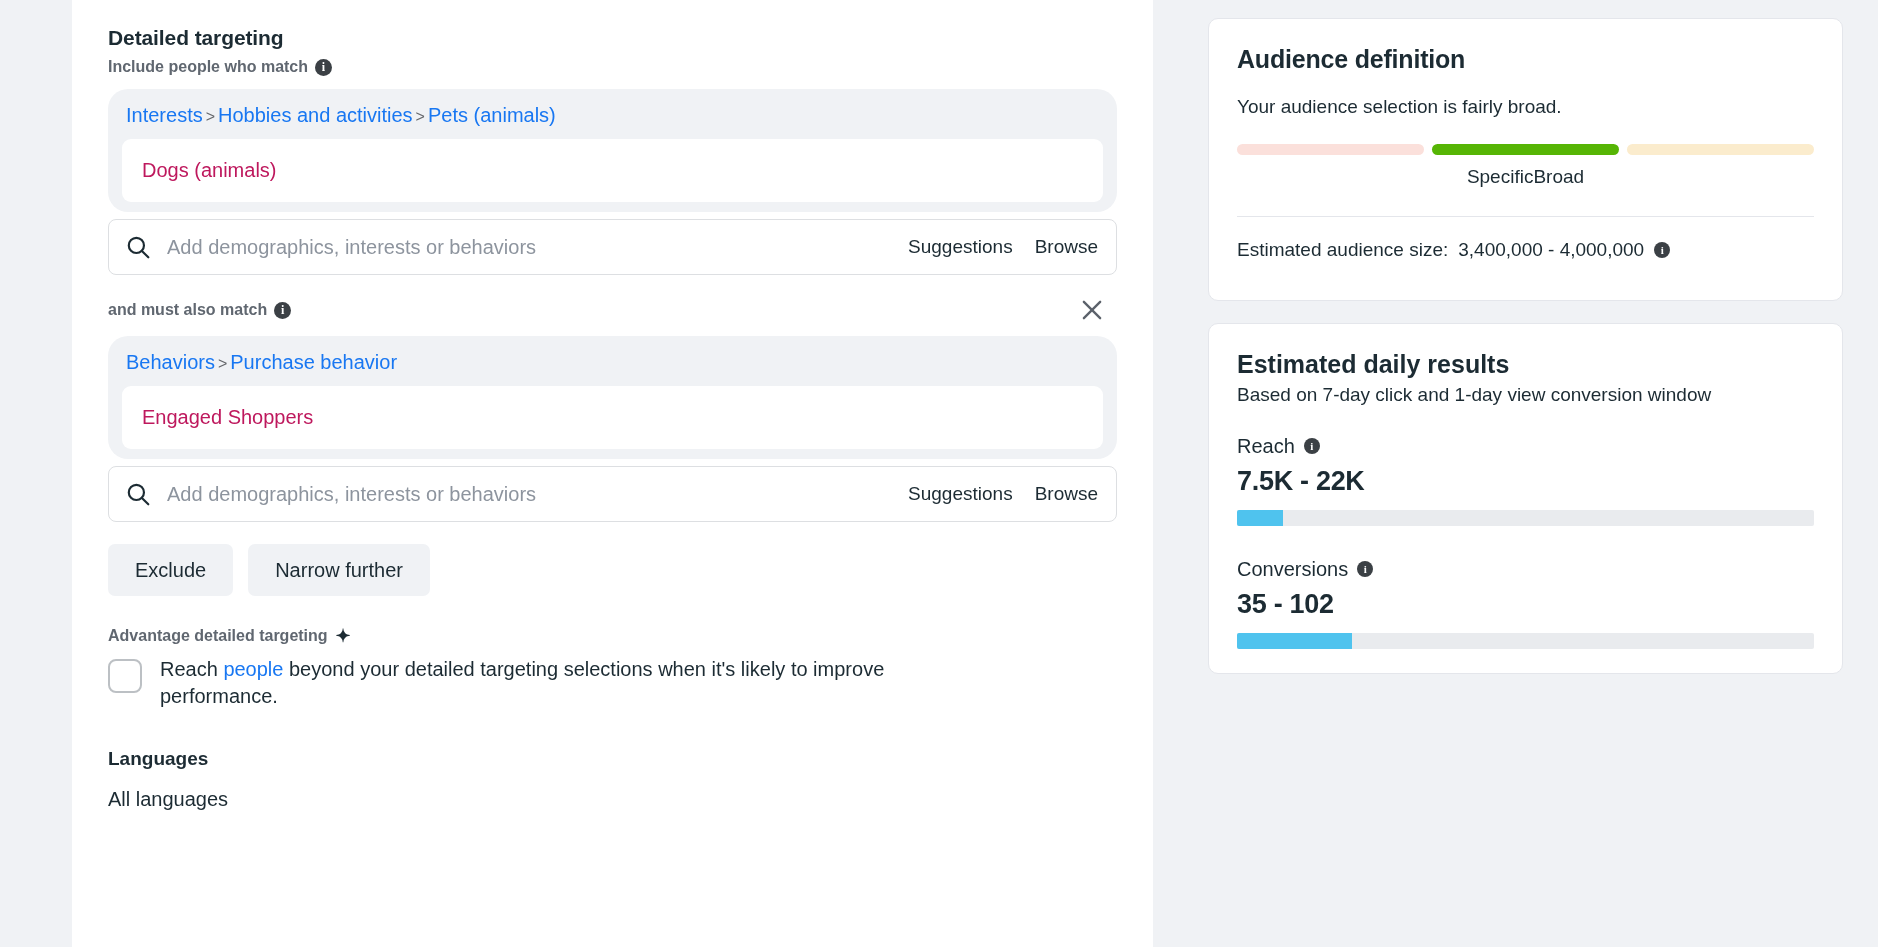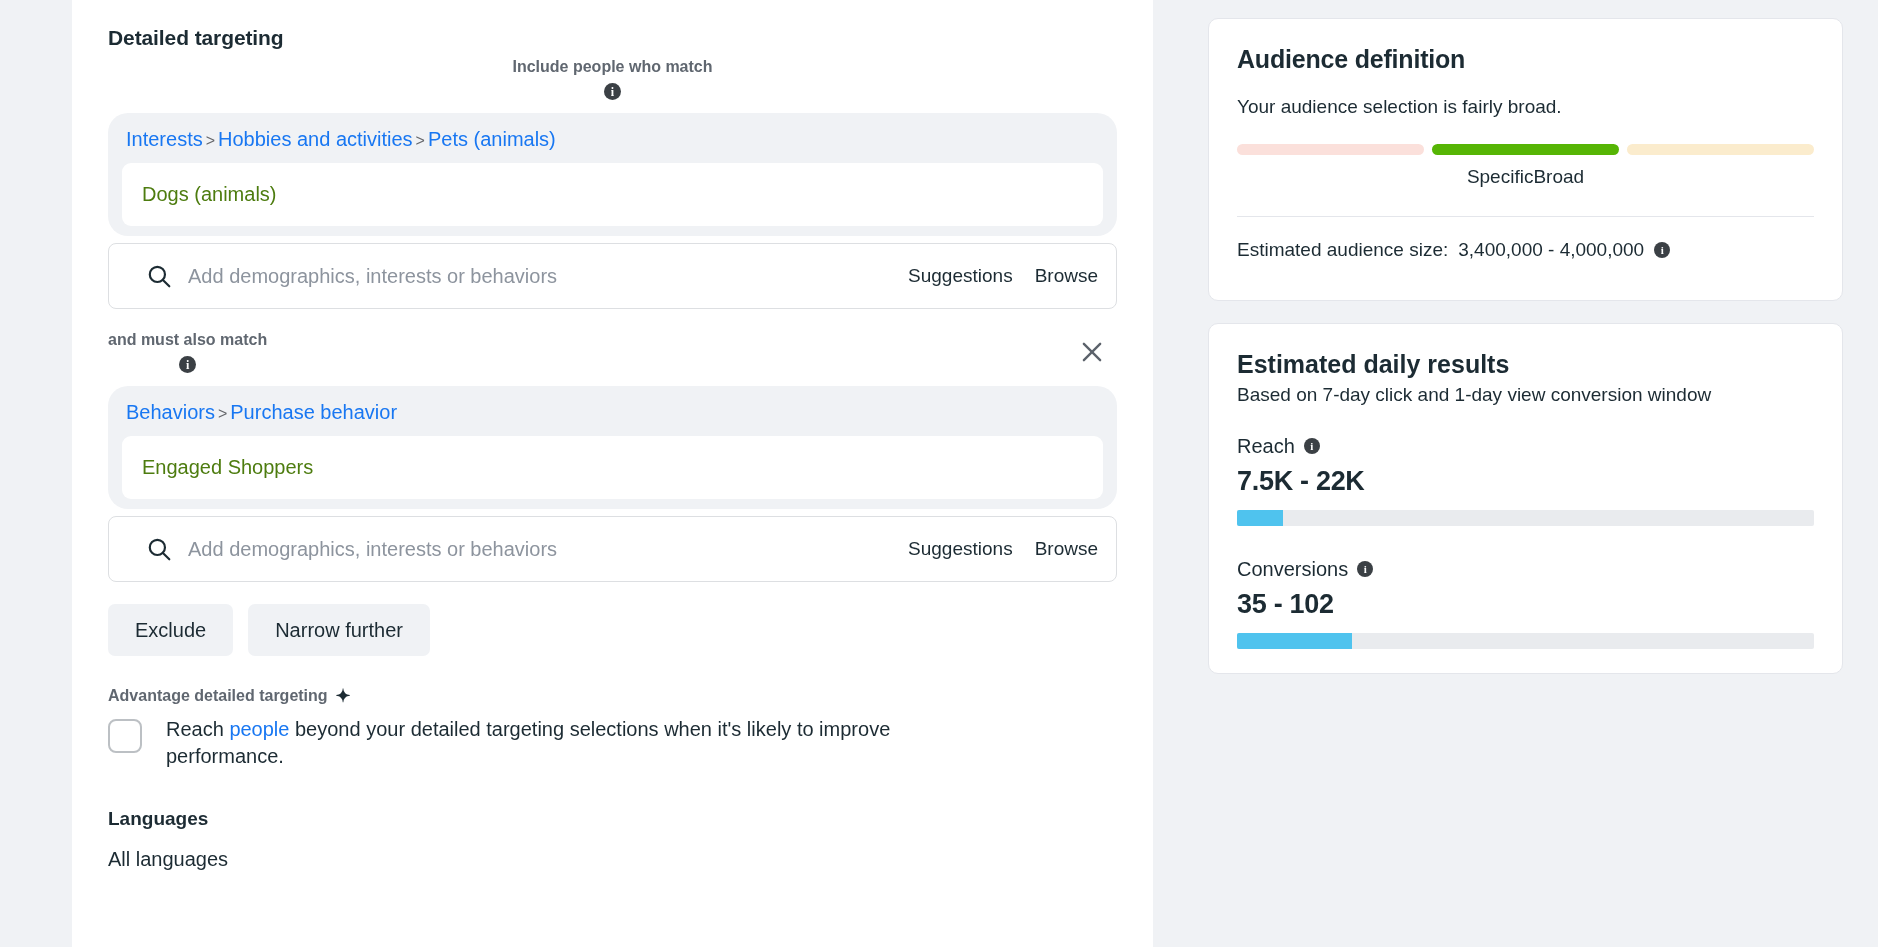--- a/index.html
+++ b/index.html
@@ -38,21 +38,20 @@
     margin: 0 0 8px 0;
   }
   .sub-label {
     font-size: 16px;
     font-weight: bold;
     color: #606770;
     display: flex;
     align-items: center;
     gap: 7px;
     margin: 0 0 13px 0;
-    flex-direction: column;
   }
   .info-icon {
     display: inline-flex;
     width: 17px; height: 17px;
     border-radius: 50%;
     background: #3b4045;
     color: #ffffff;
     font-size: 12px;
     font-weight: bold;
     align-items: center;
@@ -79,31 +78,31 @@
   .breadcrumb .sep { color: #65676b; font-size: 16px; padding: 0 3px; }
   .breadcrumb a { color: #1877f2; text-decoration: none; cursor: pointer; }
   .chip-box {
     background: #ffffff;
     border-radius: 9px;
     min-height: 63px;
     display: flex;
     align-items: center;
     padding: 8px 20px;
     font-size: 20px;
-    color: #4d7c0f;
+    color: #be185d;
   }
 
   .search-row {
     display: flex;
     align-items: center;
-    height: 66px;
+    height: 56px;
     background: #ffffff;
     border: 1px solid #dddfe2;
     border-radius: 8px;
-    padding: 0 18px 0 37px;
+    padding: 0 18px 0 16px;
     margin-top: 7px;
   }
   .search-icon { width: 26px; height: 26px; flex: 0 0 auto; margin-right: 14px; }
   .search-ph {
     flex: 1 1 auto;
     font-size: 20px;
     color: #8d949e;
     border: none;
     outline: none;
     background: transparent;
@@ -147,21 +146,21 @@
     font-size: 16px;
     font-weight: bold;
     color: #606770;
     margin: 31px 0 0 0;
   }
   .spark { font-size: 18px; color: #1c2b33; line-height: 1; }
 
   .checkbox-row {
     display: flex;
     align-items: flex-start;
-    gap: 24px;
+    gap: 18px;
     margin-top: 11px;
   }
   .cbox {
     width: 34px; height: 34px;
     border: 2px solid #bcc0c4;
     border-radius: 8px;
     background: #fff;
     flex: 0 0 auto;
     margin-top: 3px;
     cursor: pointer;

